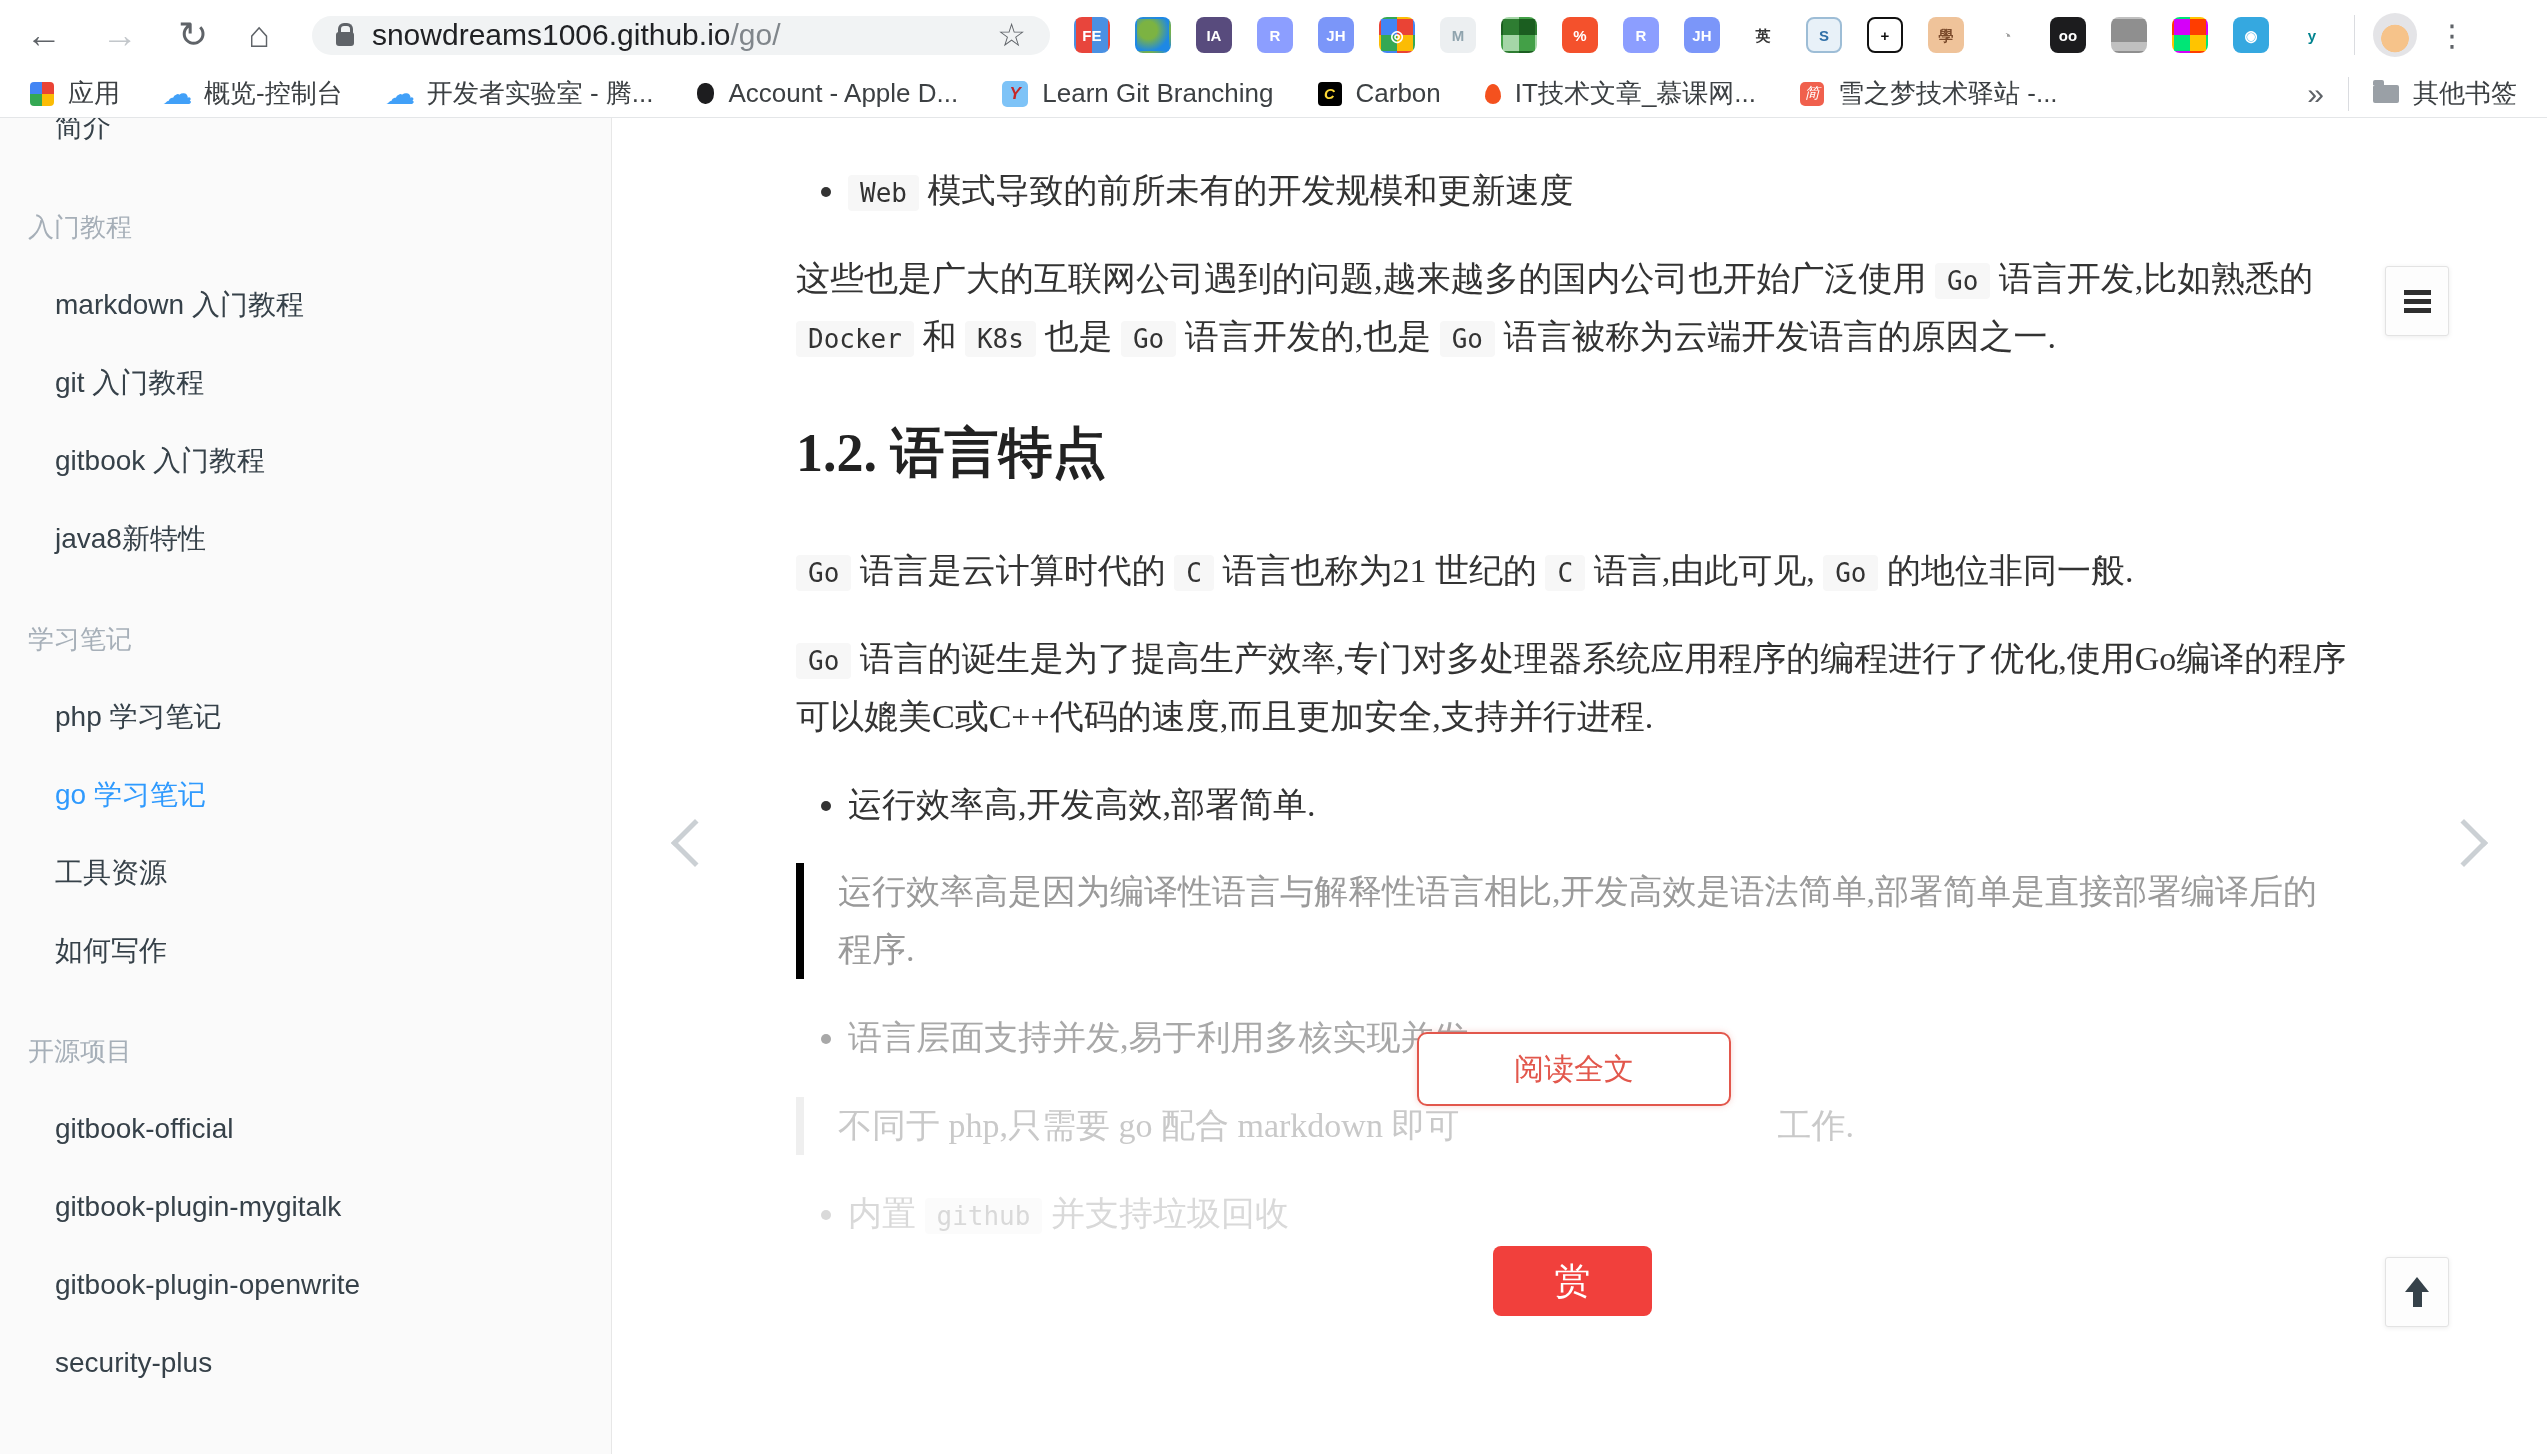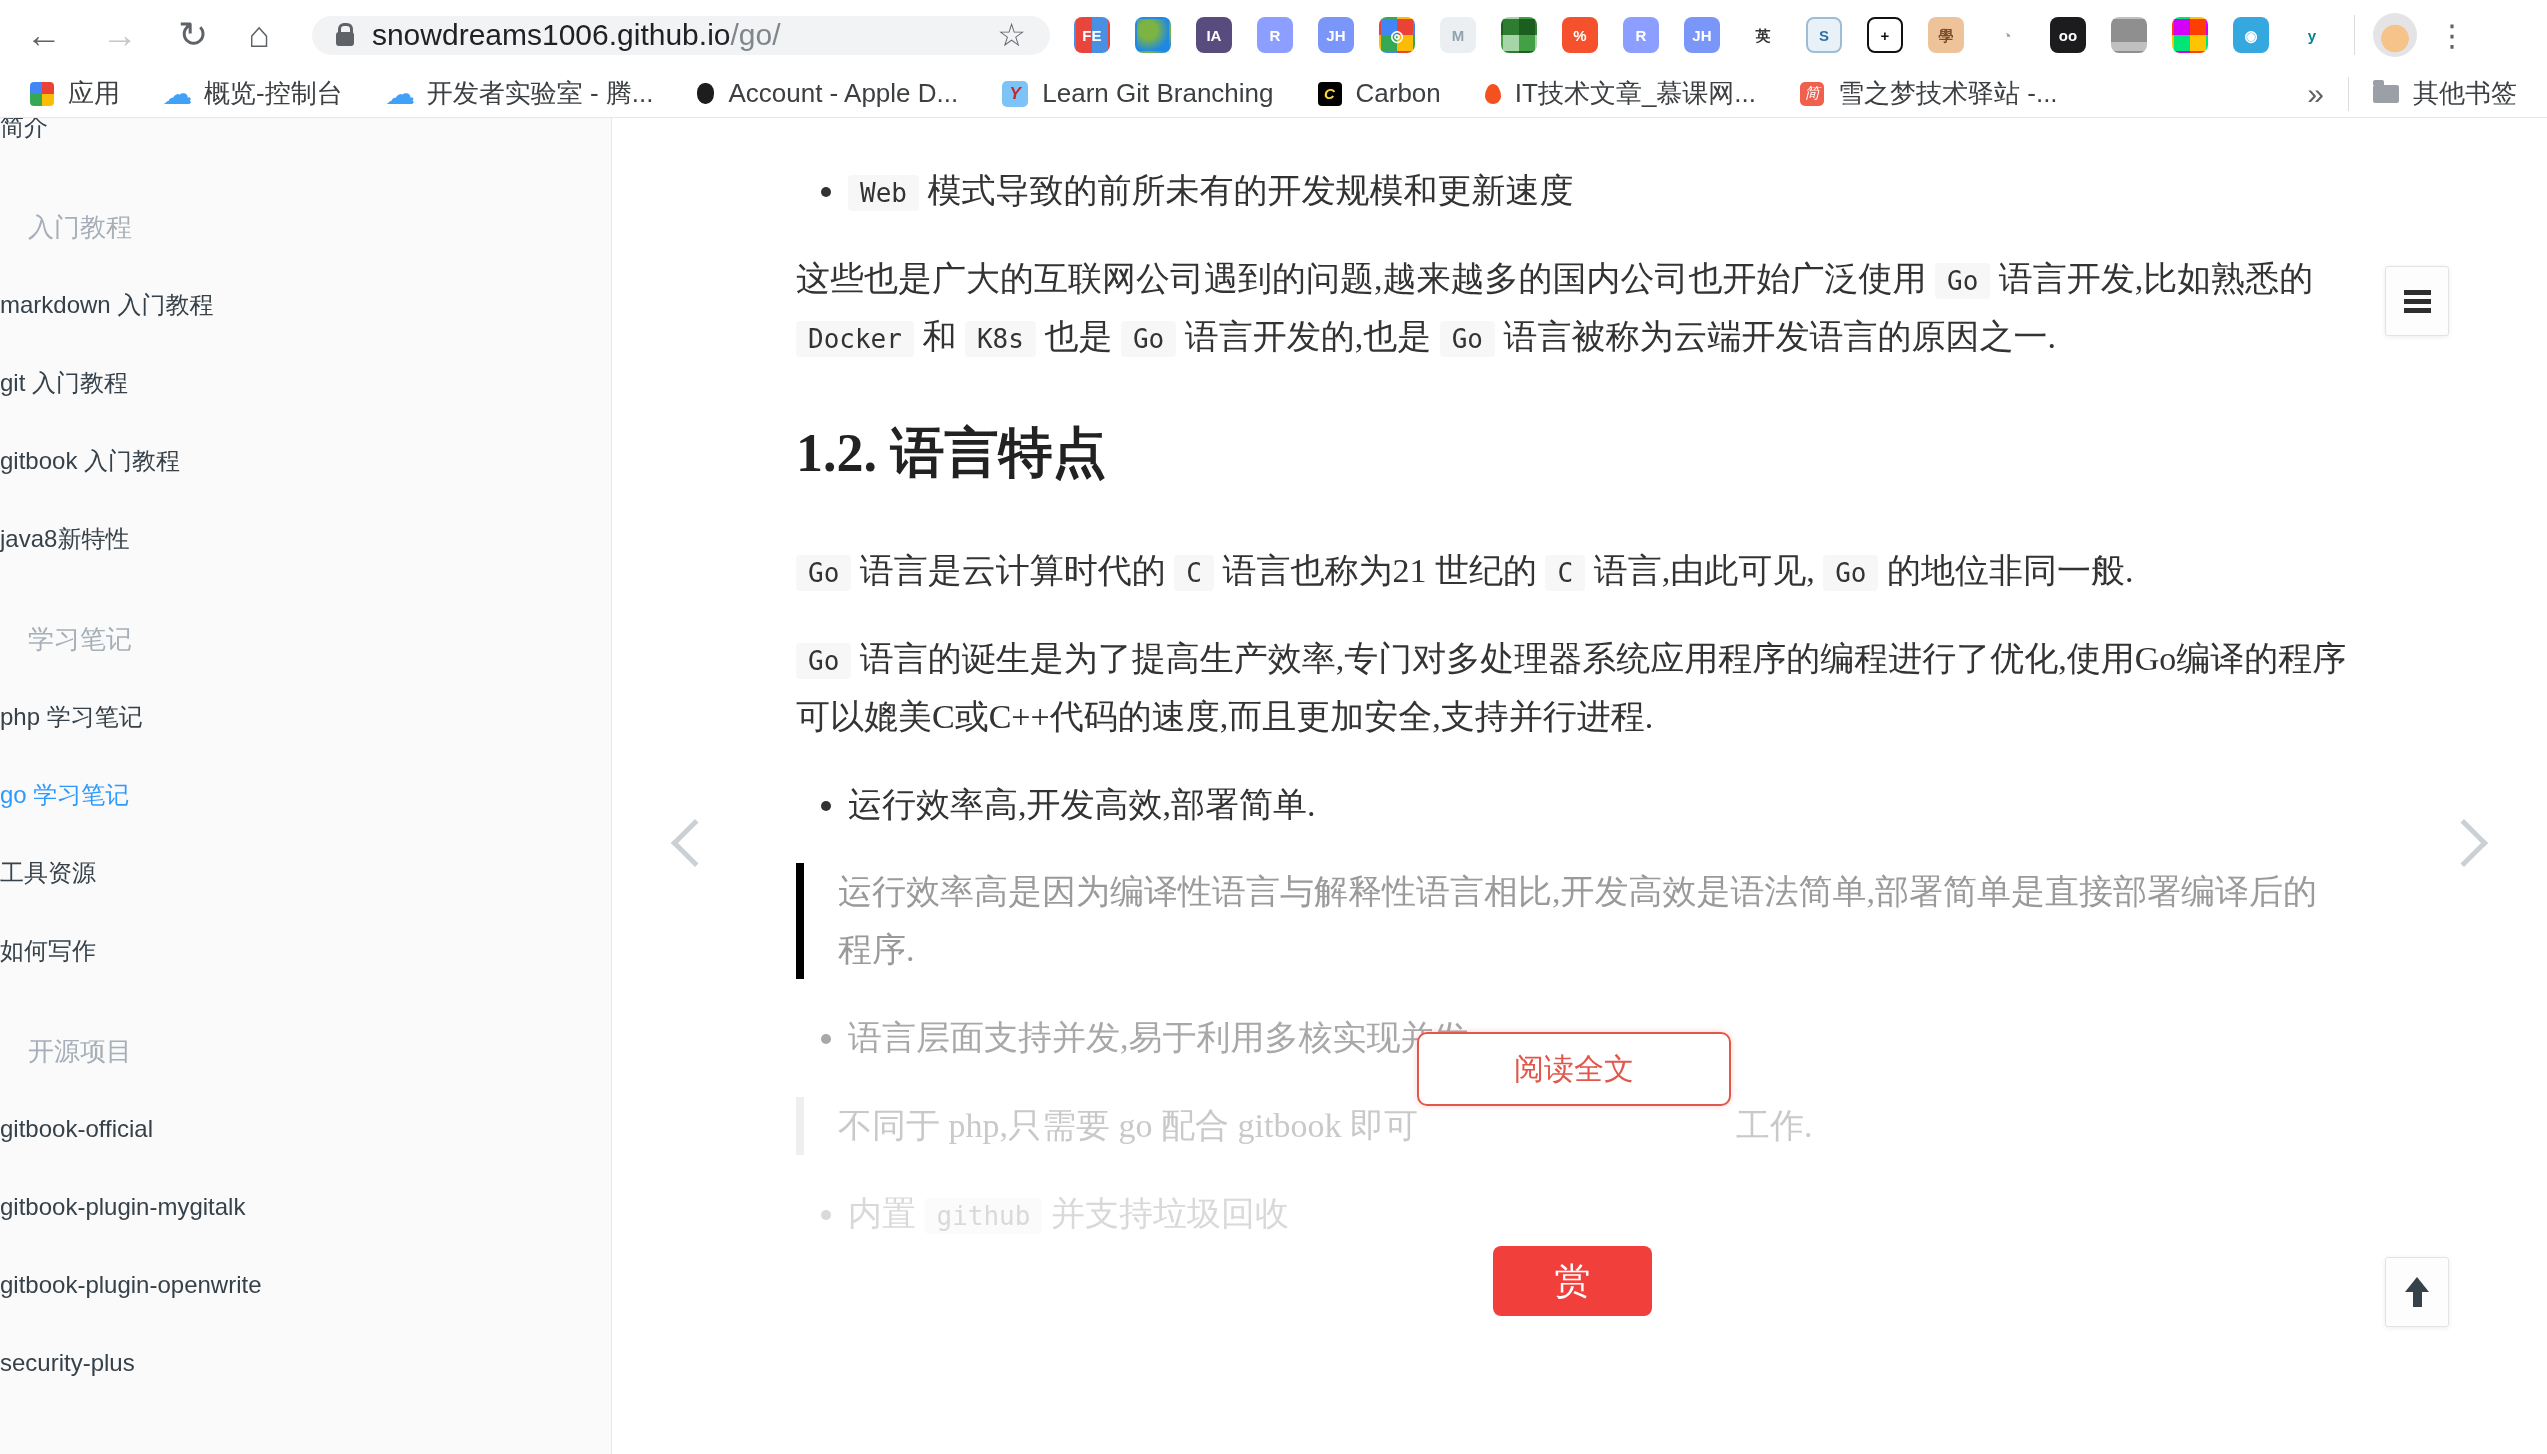--- a/index.html
+++ b/index.html
@@ -48,21 +48,21 @@
   .bm-chevron { margin-left:auto; font-size:30px; color:#5f6368; cursor:pointer; }
   .bm-sep { width:1px; height:34px; background:#dadce0; margin:0 24px; }
   .other-bm { display:flex; align-items:center; gap:14px; cursor:pointer; }
   .folder { width:26px; height:18px; background:#9aa0a6; border-radius:2px; position:relative; }
   .folder::before { content:''; position:absolute; top:-5px; left:0; width:11px; height:5px; background:#9aa0a6; border-radius:2px 2px 0 0; }
 
   
   .sidebar { position:absolute; top:118px; left:0; width:612px; bottom:0; background:#fafafa;
              border-right:1px solid #e7e7e7; overflow:hidden; }
   .sidebar nav { margin-top:-30px; }
-  .nav-item { display:block; height:78px; line-height:78px; font-size:24px;
+  .nav-item { display:block; height:78px; line-height:78px; padding-left:55px; font-size:28px;
               color:#364149; text-decoration:none; white-space:nowrap; cursor:pointer; }
   .nav-item.active { color:#2f9afe; }
   .nav-header { display:block; height:78px; line-height:78px; margin-top:22px; padding-left:28px;
                 font-size:26px; color:#a6afb8; white-space:nowrap; }
 
   
   .main { position:absolute; top:118px; left:612px; right:0; bottom:0; background:#fff; overflow:hidden; }
   .page { width:1552px; margin-left:184px; padding-top:14px;
           font-family:"Liberation Serif","DejaVu Serif",serif; font-size:34px; line-height:1.7; color:#333; }
   .page p { margin-top:30px; }
@@ -307,21 +307,21 @@
       <ul>
         <li>运行效率高,开发高效,部署简单.</li>
       </ul>
       <blockquote class="q1">
         <p>运行效率高是因为编译性语言与解释性语言相比,开发高效是语法简单,部署简单是直接部署编译后的程序.</p>
       </blockquote>
       <ul class="fade1">
         <li>语言层面支持并发,易于利用多核实现并发.</li>
       </ul>
       <blockquote class="q2">
-        <p><span>不同于 php,只需要 go 配合 gitbook 即可</span><span class="covered-gap"></span><span>工作.</span></p>
+        <p><span>不同于 php,只需要 go 配合 markdown 即可</span><span class="covered-gap"></span><span>工作.</span></p>
       </blockquote>
       <ul class="fade3">
         <li>内置 <code class="ic">github</code> 并支持垃圾回收</li>
       </ul>
     </div>
 
     <button class="read-full">阅读全文</button>
     <button class="reward">赏</button>
 
     <span class="chev left"></span>

